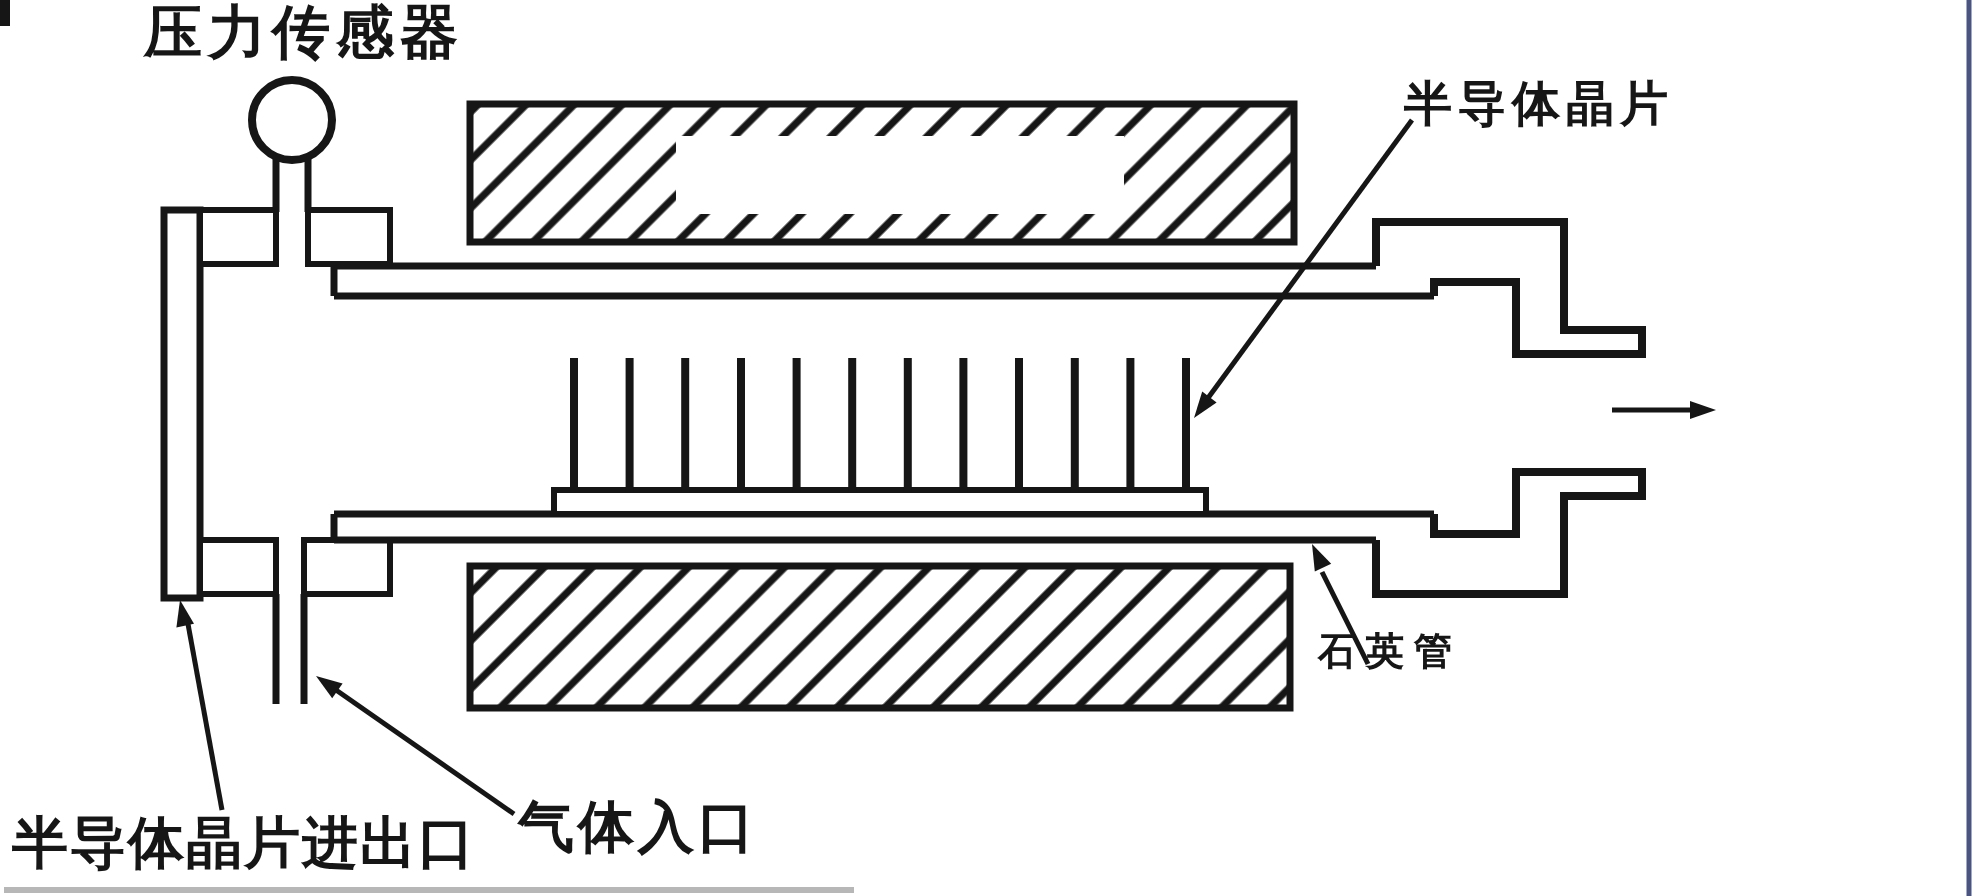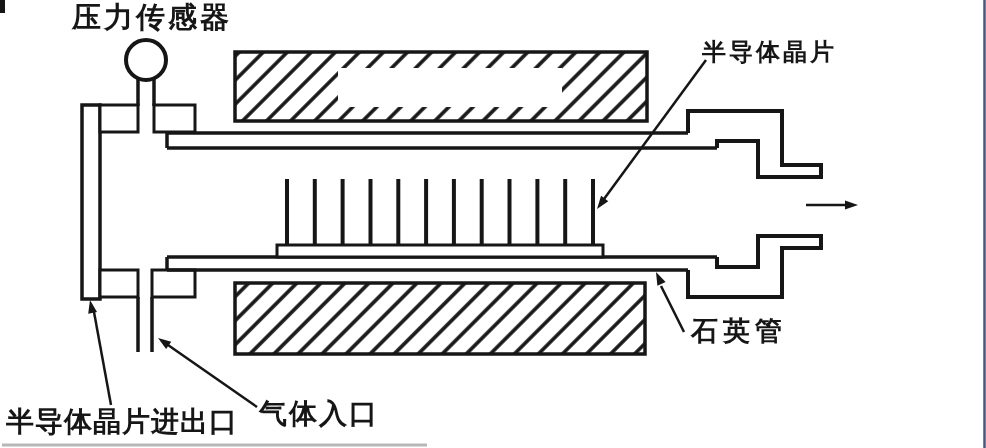--- a/index.html
+++ b/index.html
@@ -10,27 +10,27 @@
     overflow:hidden;
     font-family:"Liberation Sans","DejaVu Sans",sans-serif;
   }
   .stage svg{position:absolute;left:0;top:0;}
   .lbl{
     position:absolute;
     color:var(--ink,#161616);
     font-weight:700;
     line-height:1.05;
     white-space:nowrap;
-    font-family:Liberation Serif, serif;
+    font-family:Liberation Sans, sans-serif;
   }
   .lbl-pressure{left:72px;top:2px;font-size:29px;letter-spacing:3px;}
   .lbl-furnace{left:336px;top:74px;width:228px;text-align:center;font-size:26px;letter-spacing:6px;}
   .lbl-wafer{left:702px;top:40px;font-size:24px;letter-spacing:3px;}
   .lbl-pump{left:861px;top:189px;font-size:28px;letter-spacing:2px;}
-  .lbl-quartz{left:691px;top:317px;font-size:27px;letter-spacing:5px;text-align:right;}
+  .lbl-quartz{left:659px;top:317px;font-size:19px;letter-spacing:5px;text-align:right;}
   .lbl-gas{left:259px;top:399px;font-size:28px;letter-spacing:2px;}
   .lbl-port{left:6px;top:407px;font-size:28px;letter-spacing:1px;}
 </style>
 </head>
 <body>
 
 <div class="stage">
 
   <svg width="986" height="448" viewBox="0 0 986 448">
     <defs>

